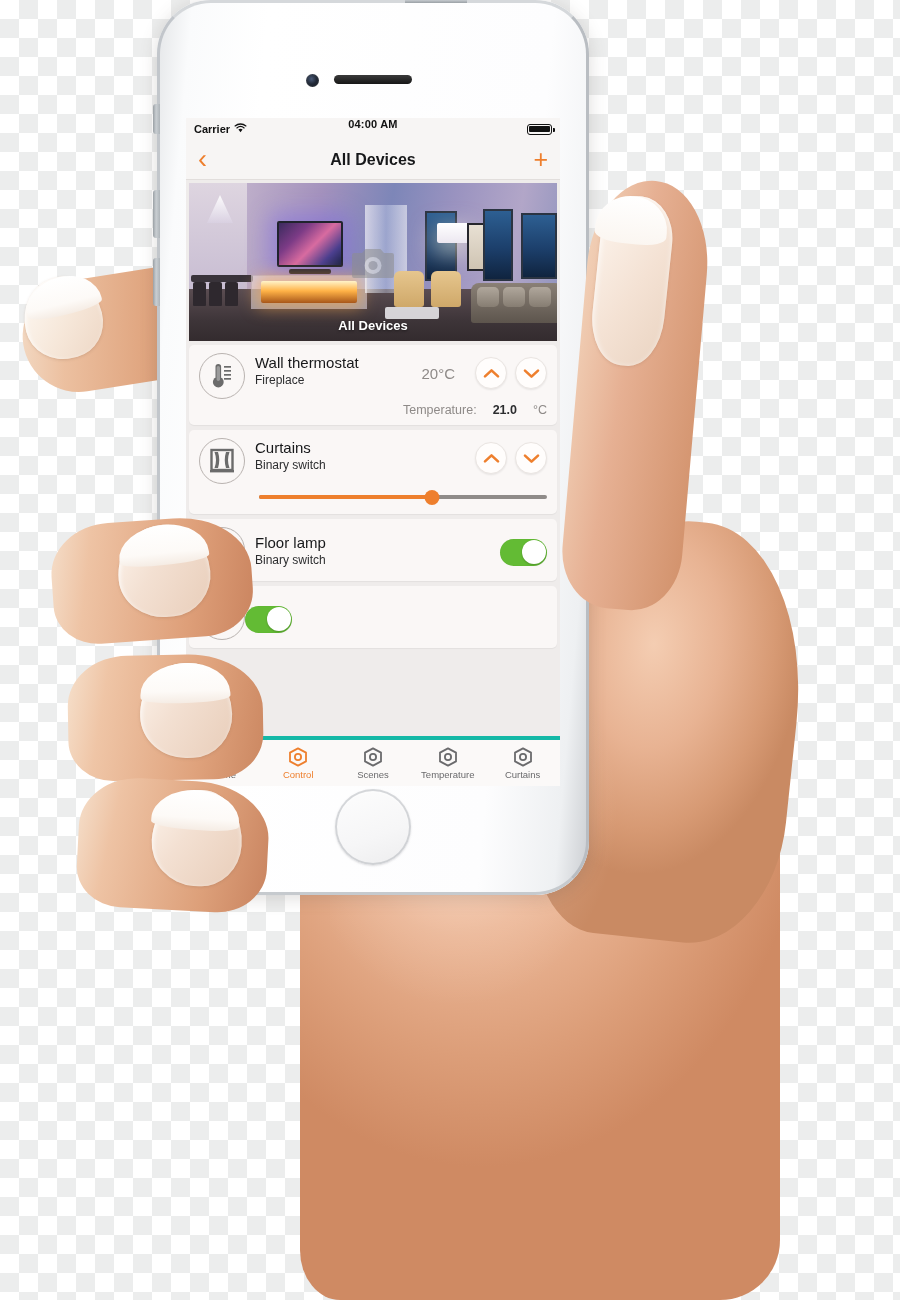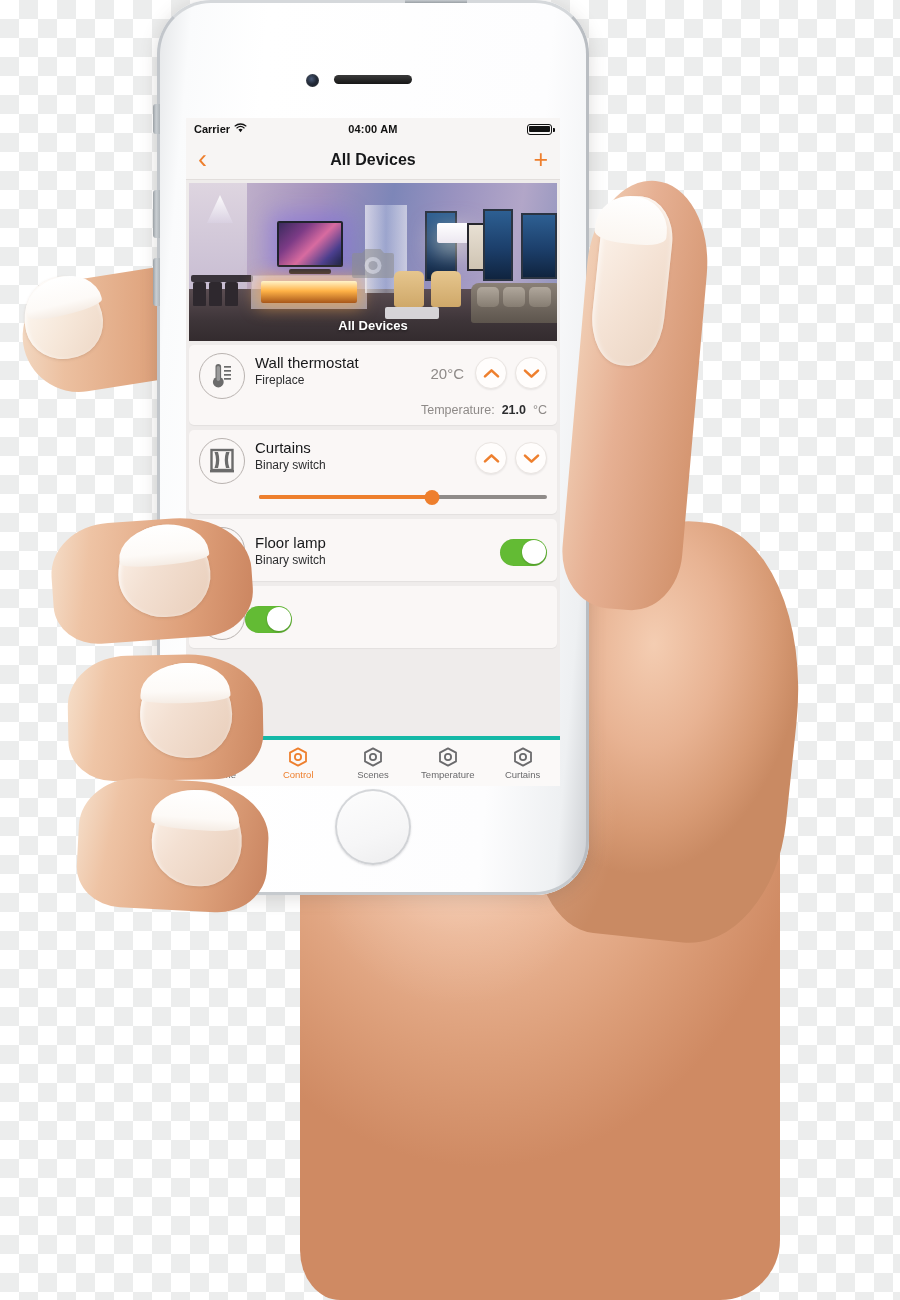--- a/index.html
+++ b/index.html
@@ -145,21 +145,21 @@
   
   .screen {
     position: absolute;
     left: 29px; top: 118px;
     width: 374px; height: 668px;
     background: #efeceb;
     overflow: hidden;
   }
   .statusbar {
     height: 22px; background: #f7f5f4;
-    display: flex; align-items: center; padding: 0 8px;
+    display: flex; padding: 0 8px;
     font-size: 11px; color: #111; font-weight: 600;
   }
   .sb-left { display: flex; align-items: center; gap: 4px; flex: 1; }
   .sb-center { flex: 1; text-align: center; letter-spacing: .2px; }
   .sb-right { flex: 1; display: flex; justify-content: flex-end; align-items: center; }
   .wifi-ico { display: inline-block; }
   .battery {
     width: 25px; height: 11px; border: 1.4px solid #111; border-radius: 3px;
     position: relative; padding: 1.2px;
   }
@@ -245,30 +245,30 @@
   .dev-icon {
     width: 46px; height: 46px; min-width: 46px; border-radius: 50%;
     border: 1.3px solid #b9b3b0;
     display: flex; align-items: center; justify-content: center;
     background: #faf7f6;
   }
   .dev-text { margin-left: 10px; flex: 1; padding-top: 1px; }
   .dev-title { font-size: 15px; font-weight: 400; color: #17181a; line-height: 1.15; }
   .dev-sub { font-size: 12px; color: #2c2d2f; margin-top: 2px; }
   .dev-right { display: flex; align-items: center; gap: 8px; padding-top: 4px; }
-  .temp-val { font-size: 15px; color: #8e8a88; margin-right: 3px; }
+  .temp-val { font-size: 15px; color: #8e8a88; margin-right: 12px; }
   .circ-btn {
     width: 32px; height: 32px; border-radius: 50%;
     background: #fffdfc; border: 1px solid #eae5e2;
     display: flex; align-items: center; justify-content: center;
     box-shadow: 0 1px 2px rgba(0,0,0,0.08); cursor: pointer;
   }
   .row-foot {
     display: flex; align-items: center; justify-content: flex-end;
-    margin-top: 4px; gap: 7px; font-size: 12.5px; color: #8e8a88;
+    margin-top: 4px; gap: 16px; font-size: 12.5px; color: #8e8a88;
   }
   .foot-num { color: #2c2d2f; font-weight: 600; }
   .slider-wrap { flex: 1; display: flex; align-items: center; margin-left: 60px; position: relative; height: 18px; }
   .slider-track { position: absolute; left: 0; right: 0; height: 3.5px; background: #8f8b89; border-radius: 2px; }
   .slider-fill { position: absolute; left: 0; height: 3.5px; background: #ee7f2d; border-radius: 2px; }
   .slider-knob {
     position: absolute; width: 15px; height: 15px; border-radius: 50%;
     background: #ee7f2d; transform: translateX(-50%); cursor: pointer;
   }
   .toggle {

